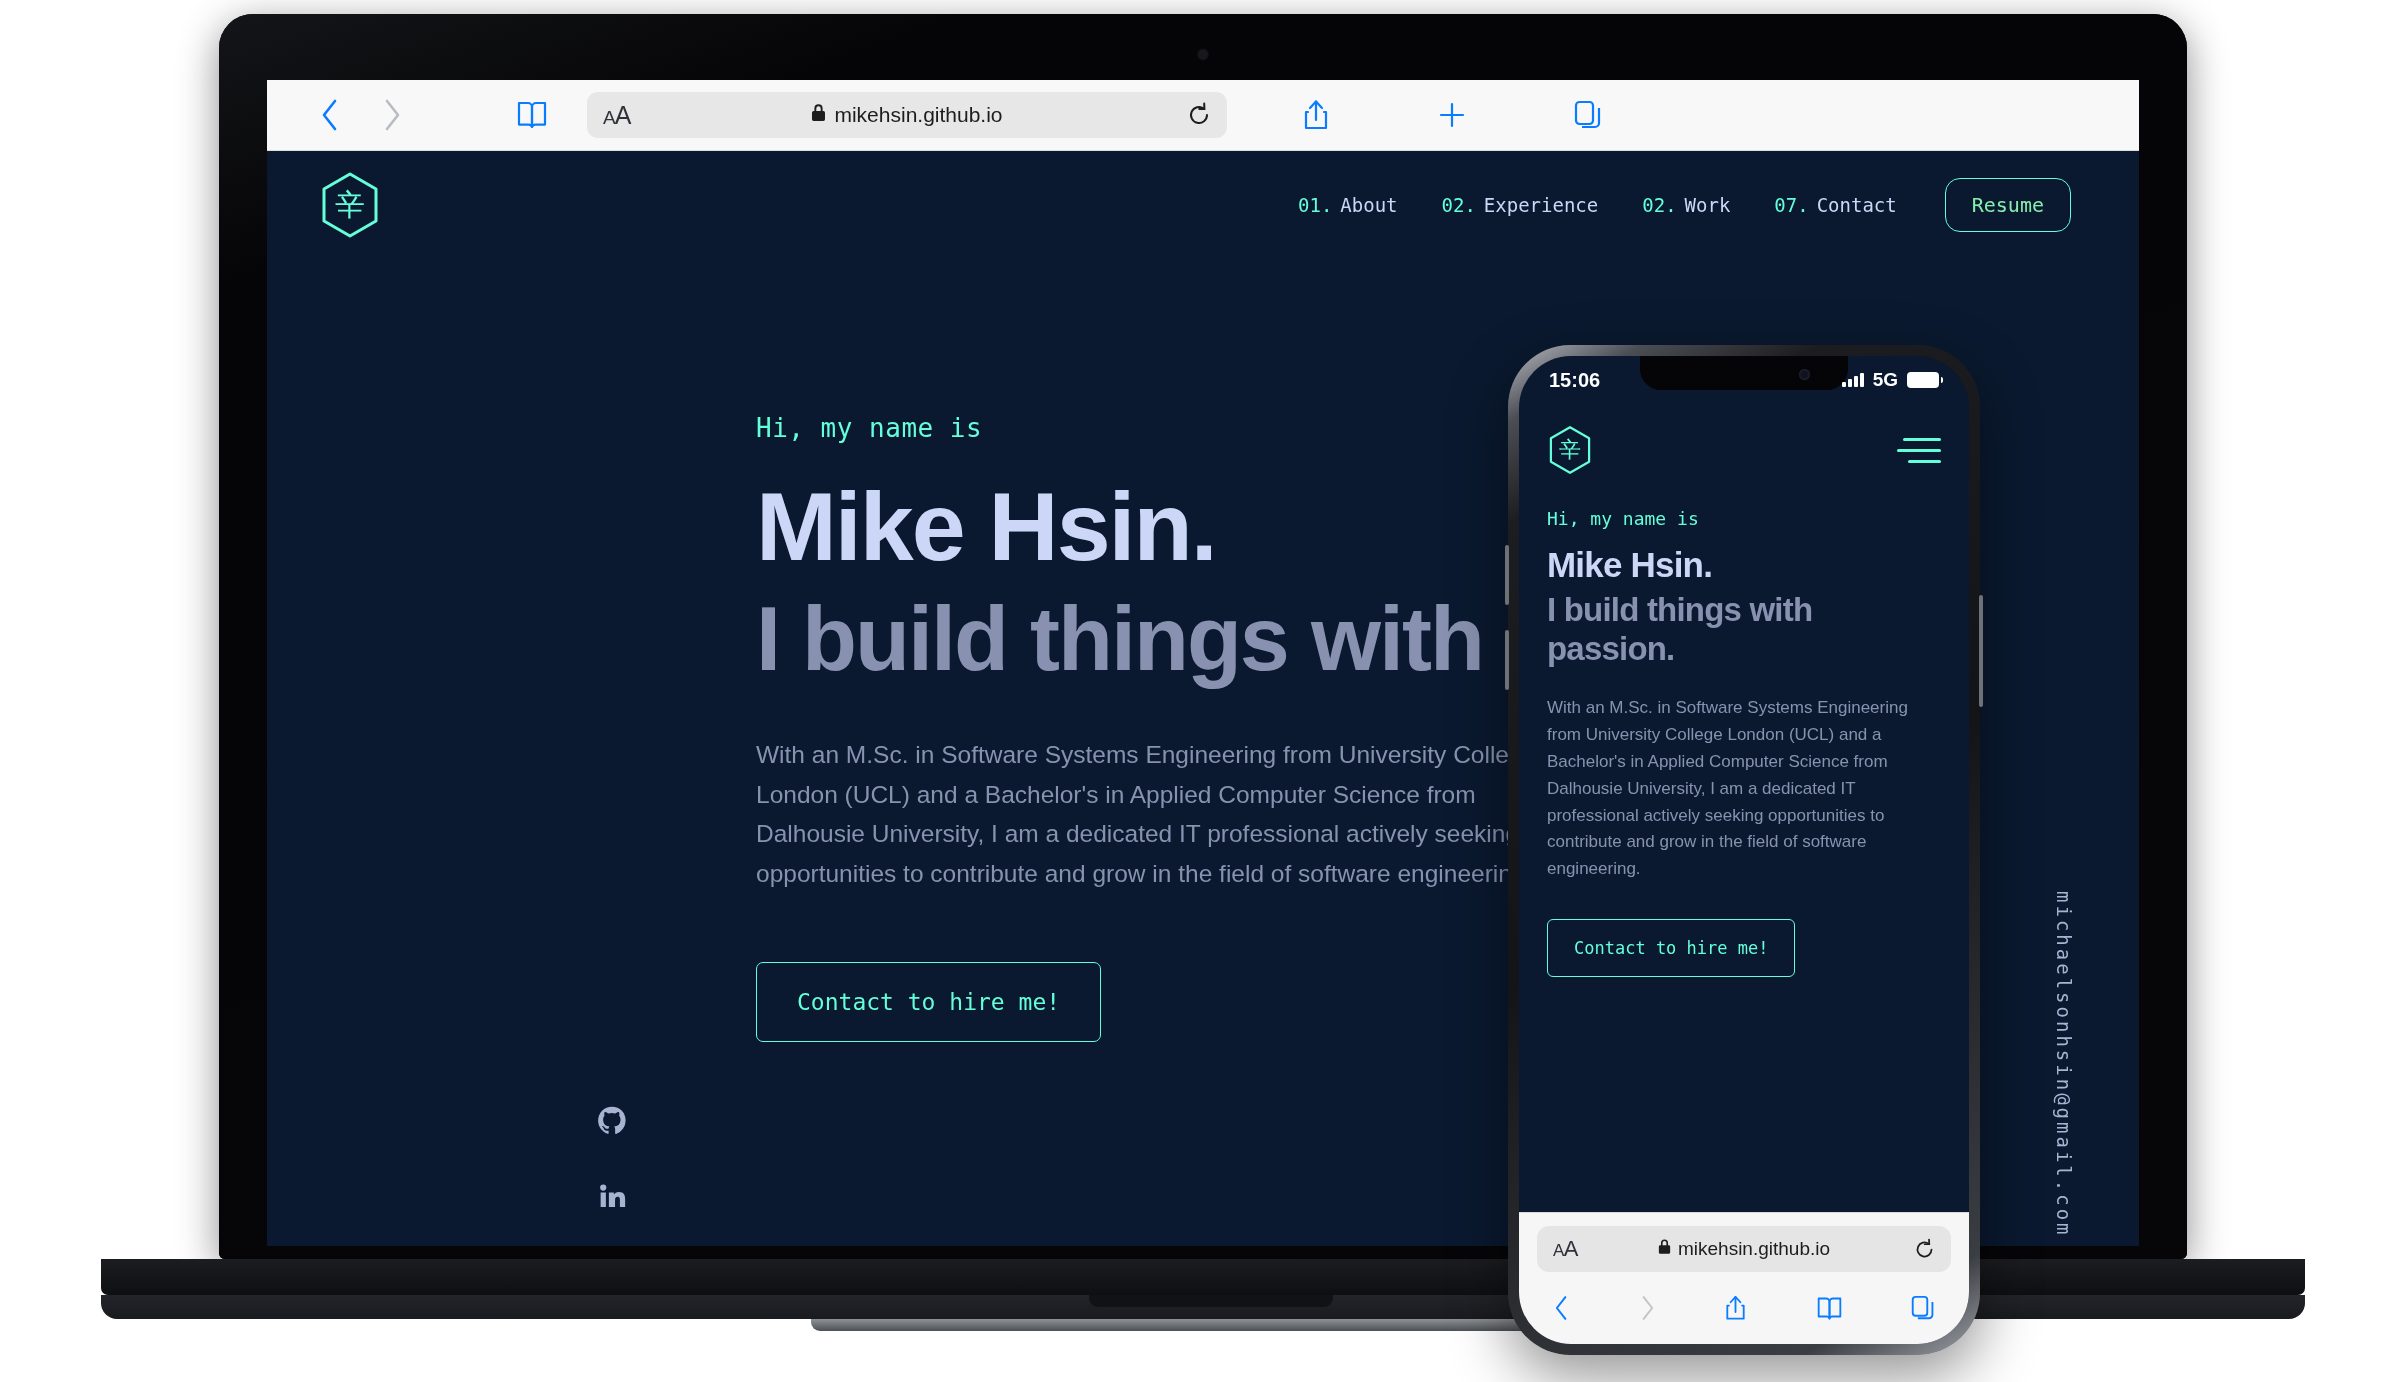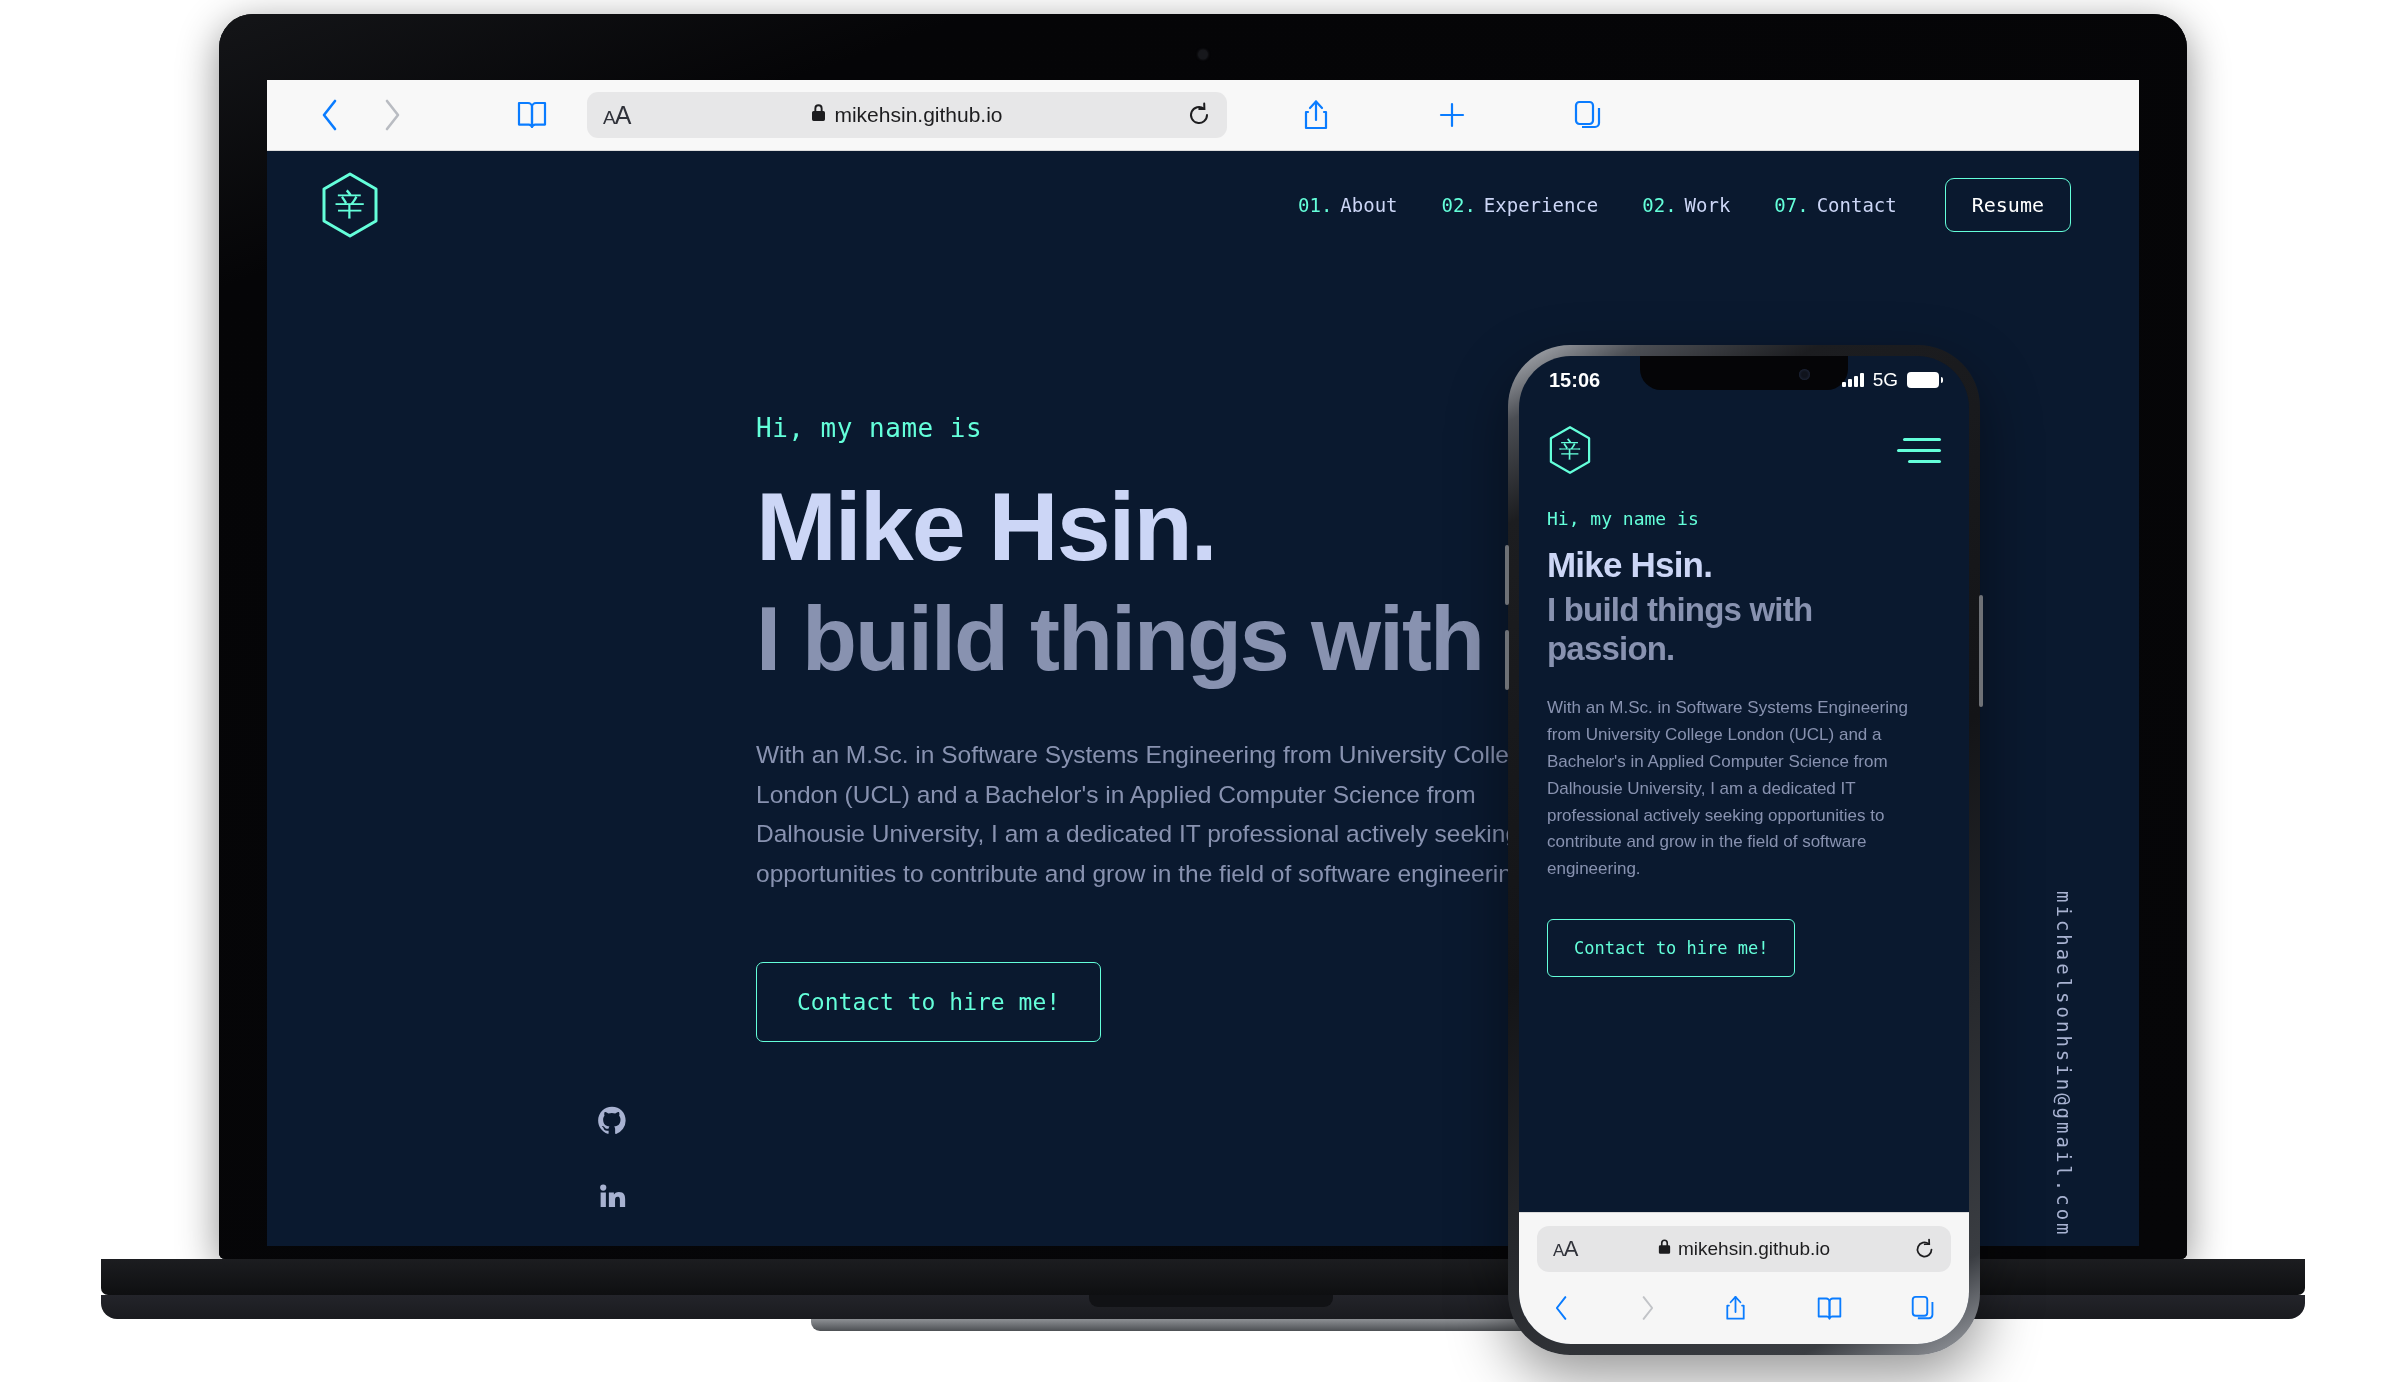--- a/index.html
+++ b/index.html
@@ -73,21 +73,21 @@
   }
   .logo-hex { width: 62px; height: 68px; }
   .nav { margin-left: auto; display: flex; align-items: center; gap: 0; }
   .nav-item {
     font-family: "DejaVu Sans Mono", monospace; font-size: 19px;
     color: #ccd6f6; padding: 0 22px; white-space: nowrap;
   }
   .nav-num { color: #64ffda; margin-right: 8px; }
   .nav-resume {
     margin-left: 26px; font-family: "DejaVu Sans Mono", monospace; font-size: 20px;
-    color: #ffffff; border: 1.5px solid #64ffda; border-radius: 9px;
+    color: #86efac; border: 1.5px solid #64ffda; border-radius: 15px;
     padding: 14px 26px; background: transparent;
   }
 
   .hero { position: absolute; left: 489px; top: 262px; width: 1340px; }
   .hero-greet {
     font-family: "DejaVu Sans Mono", monospace; font-size: 26px; color: #64ffda;
     margin-bottom: 34px; letter-spacing: 0.5px;
   }
   .hero-name {
     font-size: 97px; font-weight: 700; color: #ccd6f6; letter-spacing: -2px;
@@ -170,21 +170,21 @@
   .ip-status {
     position: absolute; left: 0; top: 0; width: 100%; height: 48px;
     display: flex; align-items: center; padding: 0 30px; z-index: 7;
     color: #ffffff; font-size: 20px; font-weight: 600;
   }
   .ip-status .right { margin-left: auto; display: flex; align-items: center; gap: 9px; }
   .sig-bars { display: flex; align-items: flex-end; gap: 2.5px; height: 14px; }
   .sig-bars i { width: 3.5px; background: #fff; border-radius: 1px; display:block; }
   .sig-bars i:nth-child(1){height:5px}.sig-bars i:nth-child(2){height:8px}
   .sig-bars i:nth-child(3){height:11px}.sig-bars i:nth-child(4){height:14px}
-  .net-label { font-size: 19px; font-weight: 400; }
+  .net-label { font-size: 19px; font-weight: 700; }
   .battery { width: 32px; height: 16px; border-radius: 4px; background:#fff; position: relative; }
   .battery::after{content:"";position:absolute;right:-4px;top:5px;width:2.5px;height:6px;background:#fff;border-radius:0 2px 2px 0;}
 
   .ip-page { position: absolute; left: 0; top: 48px; right: 0; bottom: 132px; overflow: hidden; }
   .ip-header {
     display: flex; align-items: center; padding: 18px 28px 0 28px; height: 74px;
   }
   .ip-logo { width: 46px; height: 50px; }
   .ip-burger { margin-left: auto; display: flex; flex-direction: column; gap: 8px; align-items: flex-end; }
   .ip-burger span { display:block; height: 3px; background: #64ffda; border-radius: 2px; }

